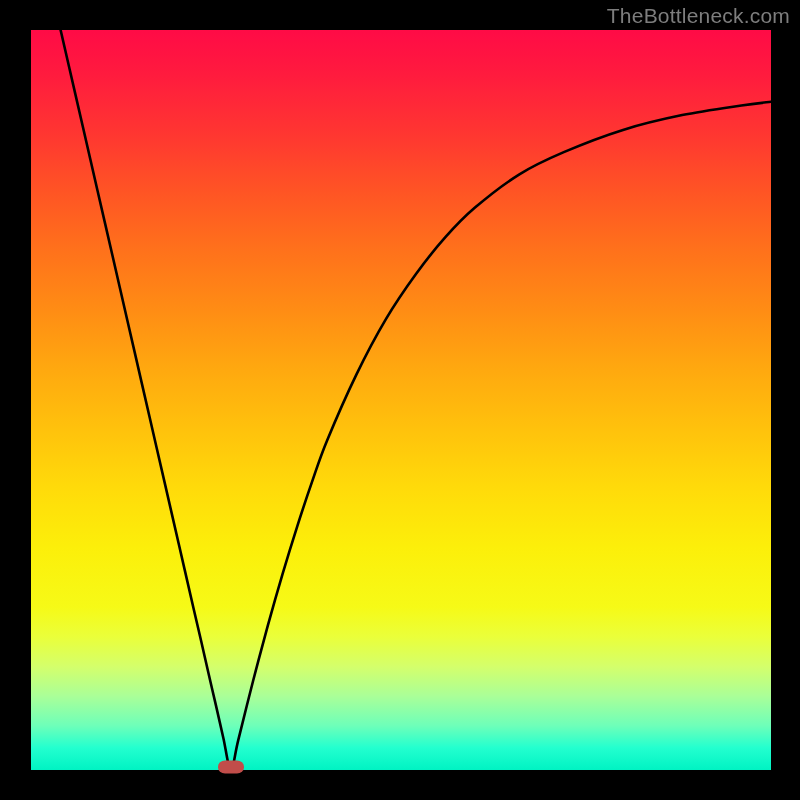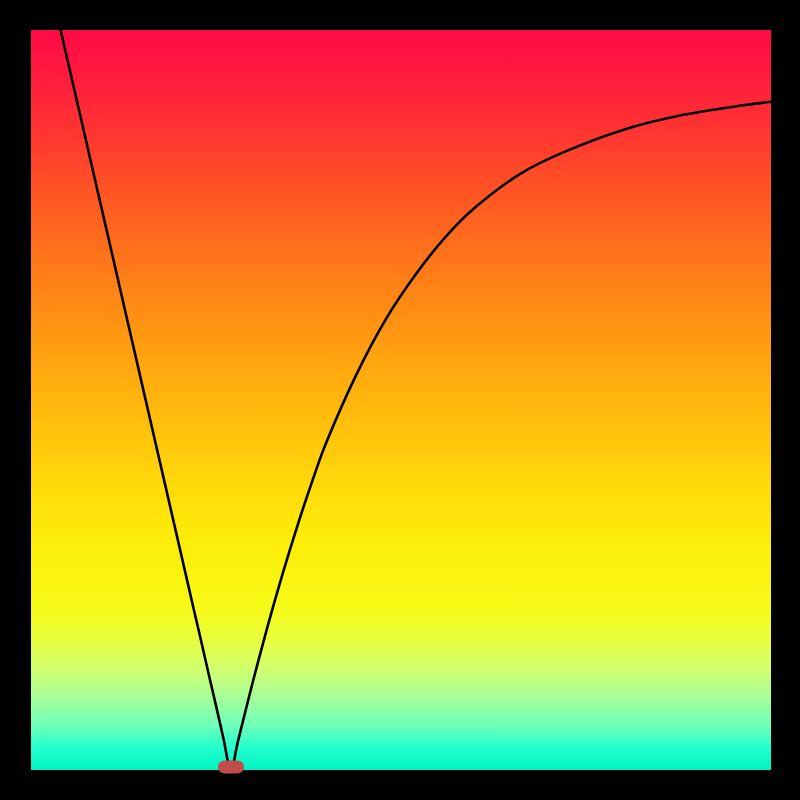--- a/index.html
+++ b/index.html
@@ -65,19 +65,20 @@
     height: 13px;
     border-radius: 7px / 6px;
     background: #c14d4a;
     transform: translate(-50%, -50%);
   }
 </style>
 </head>
 <body>
 
 <div class="frame">
+  <div class="watermark">TheBottleneck.com</div>
   <div class="plot">
     <svg class="curve" viewBox="0 0 740 740" preserveAspectRatio="none">
       <path id="curve-path" fill="none" stroke="#000" stroke-width="2.6" stroke-linejoin="round" stroke-linecap="round" d="M 29.60 0.00 C 31.97 10.30, 39.66 43.78, 44.40 64.38 C 49.14 84.98, 54.46 108.16, 59.20 128.76 C 63.94 149.36, 69.26 172.54, 74.00 193.14 C 78.74 213.74, 84.06 236.92, 88.80 257.52 C 93.54 278.12, 98.86 301.30, 103.60 321.90 C 108.34 342.50, 113.66 365.68, 118.40 386.28 C 123.14 406.88, 128.46 430.06, 133.20 450.66 C 137.94 471.26, 143.26 494.44, 148.00 515.04 C 152.74 535.64, 159.25 564.03, 162.80 579.42 C 166.35 594.81, 167.83 600.94, 170.20 611.24 C 172.57 621.54, 175.23 633.50, 177.60 643.80 C 179.97 654.10, 182.63 665.32, 185.00 675.62 C 187.37 685.92, 190.03 697.88, 192.40 708.18 C 194.77 718.48, 197.43 739.64, 199.80 740.00 C 202.17 740.36, 203.65 724.61, 207.20 710.40 C 210.75 696.19, 217.26 669.55, 222.00 651.20 C 226.74 632.85, 232.06 612.87, 236.80 595.70 C 241.54 578.53, 246.86 559.88, 251.60 543.90 C 256.34 527.92, 261.66 510.60, 266.40 495.80 C 271.14 481.00, 276.46 465.02, 281.20 451.40 C 285.94 437.78, 288.90 427.87, 296.00 410.70 C 303.10 393.53, 316.13 363.64, 325.60 344.10 C 335.07 324.56, 345.73 304.58, 355.20 288.60 C 364.67 272.62, 375.33 257.22, 384.80 244.20 C 394.27 231.18, 404.93 217.86, 414.40 207.20 C 423.87 196.54, 432.16 187.66, 444.00 177.60 C 455.84 167.54, 474.19 153.18, 488.40 144.30 C 502.61 135.42, 516.22 129.20, 532.80 122.10 C 549.38 115.00, 573.06 105.82, 592.00 99.90 C 610.94 93.98, 632.26 89.01, 651.20 85.10 C 670.14 81.19, 696.19 77.61, 710.40 75.48 C 724.61 73.35, 735.26 72.37, 740.00 71.78"></path>
     </svg>
     <div id="valley" class="valley-marker" style="left: 199.8px; top: 737px;"></div>
   </div>
 </div>
 
 </body></html>

